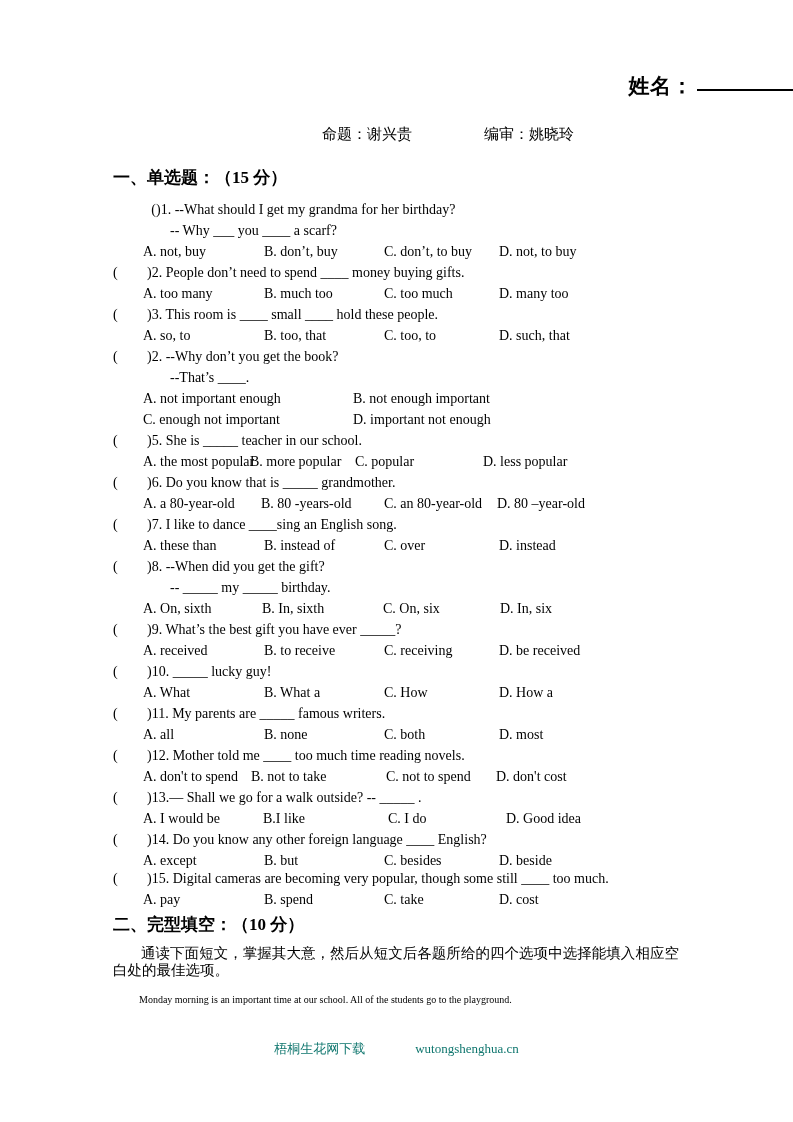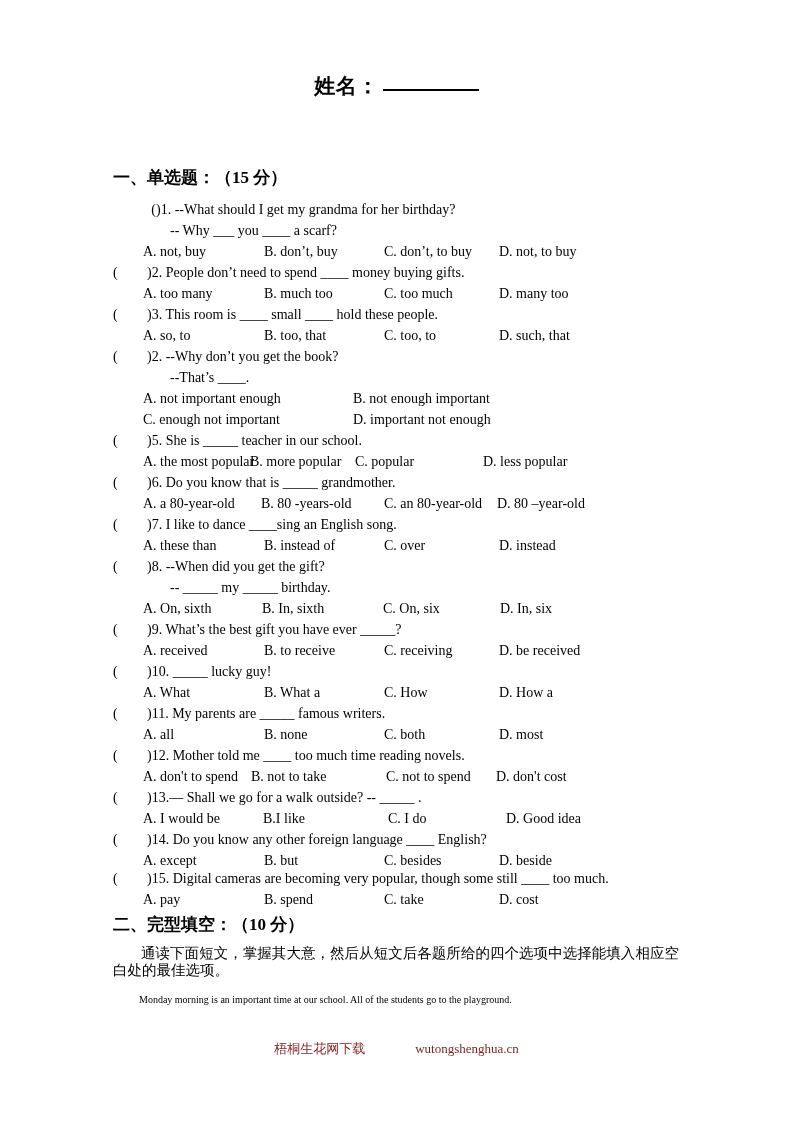--- a/index.html
+++ b/index.html
@@ -20,21 +20,21 @@
     left: 0; top: 0;
     width: 793px;
     height: 1122px;
     padding: 0;
   }
   
   .hdr-name {
     position: absolute;
     left: 0; top: 72px;
     width: 793px;
-    text-align: center;
+    text-align: right;
     font-size: 21px;
     font-weight: bold;
     letter-spacing: 0.5px;
   }
   .hdr-name .blank-u {
     display: inline-block;
     width: 96px;
     border-bottom: 2px solid #000;
     vertical-align: 2px;
     margin-left: 4px;
@@ -122,33 +122,36 @@
     text-indent: 26px;
   }
 
   
   .footer {
     position: absolute;
     left: 0; top: 1040px;
     width: 793px;
     text-align: center;
     font-size: 13px;
-    color: #7f1d1d;
+    color: #0f766e;
   }
   .footer .fgap { display: inline-block; width: 50px; }
 </style>
 </head>
 <body>
 
 <div class="page">
 
   <div class="hdr-name">
     <span>姓名：</span><span class="blank-u"></span>
   </div>
 
+  <div class="hdr-credits">
+    <span>命题：谢兴贵</span><span class="gap"></span><span>编审：姚晓玲</span>
+  </div>
 
   <div class="sec-head" id="sec1">一、单选题：（15 分）</div>
 
   <div class="qlist">
 
     <div class="qline indent1" style="top:203px"><span class="paren">(</span><span>)1. --What should I get my grandma for her birthday?</span></div>
     <div class="contline" style="top:224px">-- Why ___ you ____ a scarf?</div>
     <div class="oline" style="top:245px"><span class="oc c-a">A. not, buy</span><span class="oc c-b">B. don’t, buy</span><span class="oc c-c">C. don’t, to buy</span><span class="oc">D. not, to buy</span></div>
 
     <div class="qline" style="top:266px"><span class="paren">(</span><span>)2. People don’t need to spend ____ money buying gifts.</span></div>

